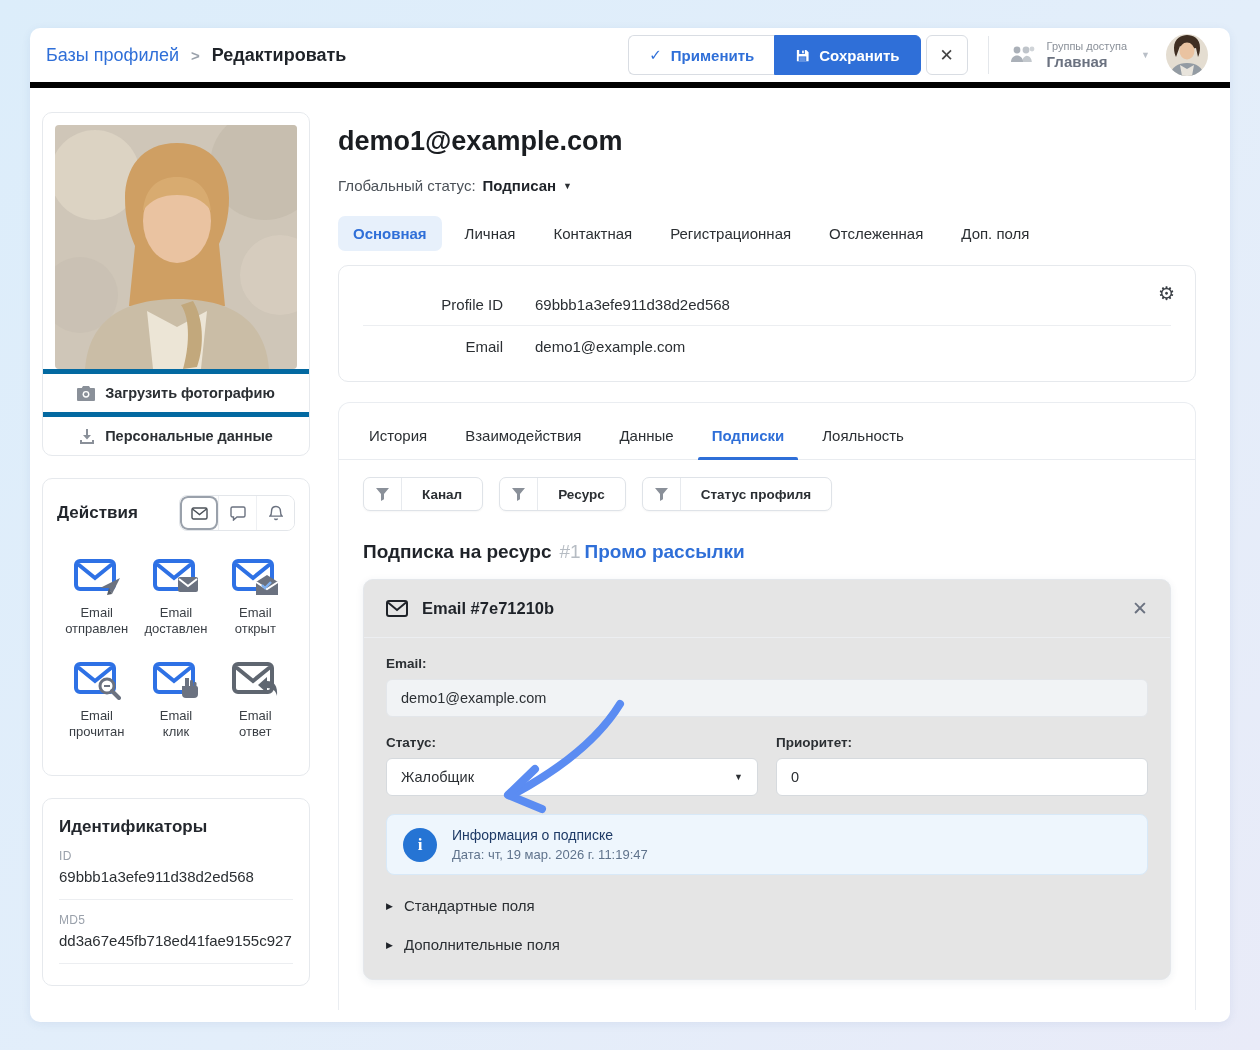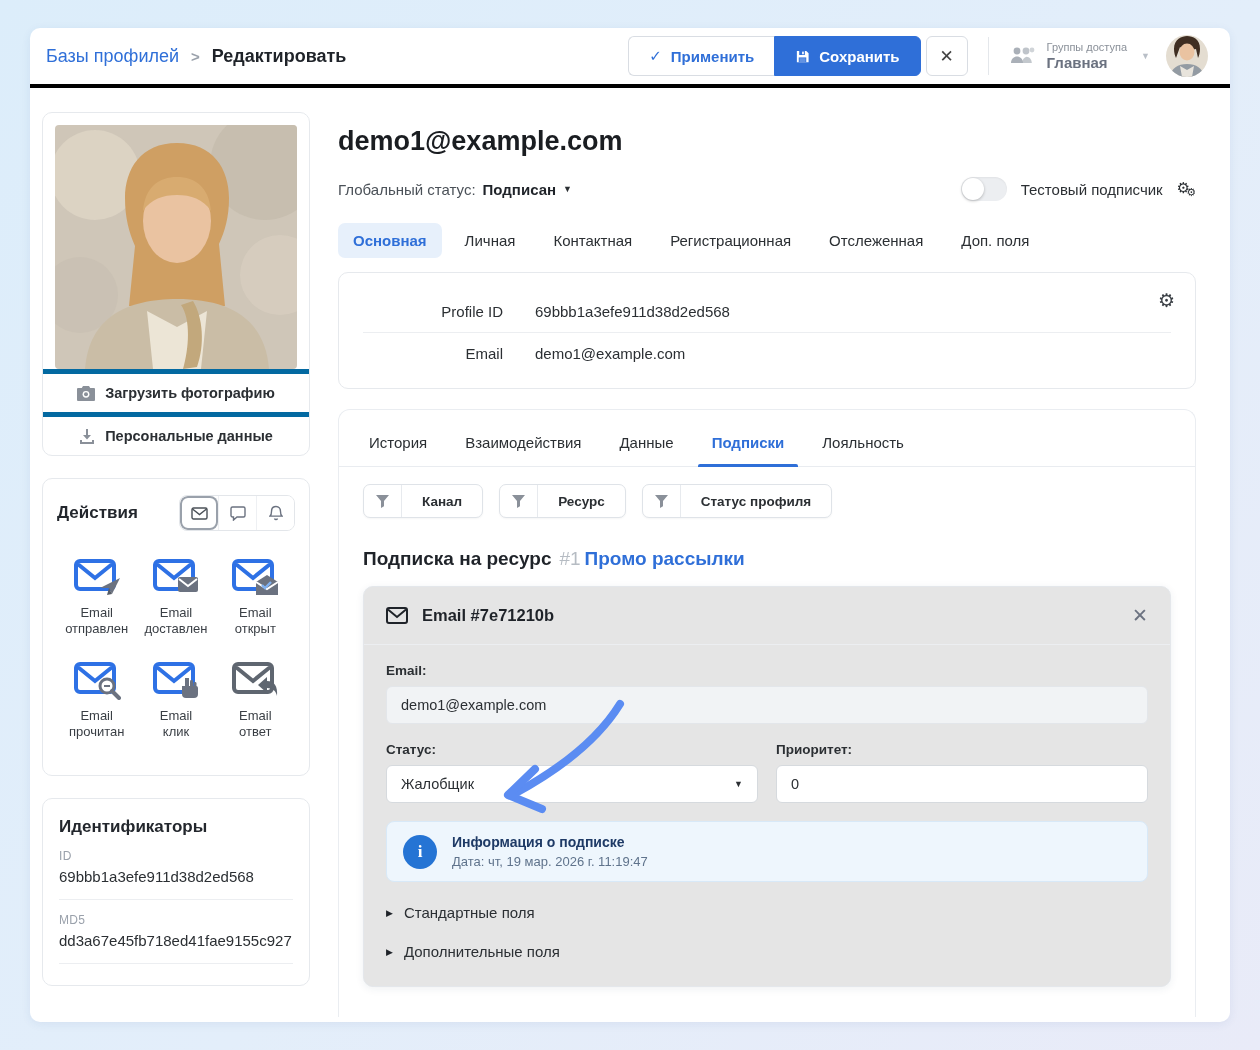--- a/index.html
+++ b/index.html
@@ -10,21 +10,21 @@
     padding: 28px 30px;
     color:#23272d;
   }
   .app {
     width:1200px; height:994px; background:#fff; border-radius:10px;
     position:relative; overflow:hidden; display:flex; flex-direction:column;
     box-shadow:0 2px 10px rgba(40,80,140,.08);
   }
   
   .hdr { height:60px; flex:0 0 60px; display:flex; align-items:center;
-         padding:0 22px 0 16px; border-bottom:4px solid #000000; }
+         padding:0 22px 0 16px; border-bottom:6px solid #000000; }
   .crumb { display:flex; align-items:center; gap:12px; font-size:18px; }
   .crumb .parent { color:#2f6fd8; cursor:pointer; }
   .crumb .sep { color:#9aa1ab; font-weight:700; font-size:15px; }
   .crumb .cur { color:#1f2329; font-weight:700; }
   .hdr-right { margin-left:auto; display:flex; align-items:center; }
   .btn-group { display:flex; }
   .btn { height:40px; display:flex; align-items:center; gap:9px; font-size:15px;
          font-weight:700; padding:0 20px; cursor:pointer; border:1px solid #d9dde3;
          background:#fff; }
   .btn-apply { color:#2f6fd8; border-radius:6px 0 0 6px; border-right:none; }
@@ -131,21 +131,21 @@
   .select { height:38px; border:1px solid #d6dade; border-radius:6px; background:#fff;
             display:flex; align-items:center; padding:0 14px; font-size:14.5px;
             color:#2b2f33; cursor:pointer; }
   .select .sc { margin-left:auto; font-size:9px; color:#2b2f33; }
   .inp-white { background:#fff; border-color:#d6dade; }
   .info-box { margin-top:18px; background:#eef6fd; border:1px solid #d8e9f8; border-radius:8px;
               padding:12px 16px; display:flex; align-items:center; gap:15px; }
   .info-i { width:34px; height:34px; border-radius:50%; background:#2574d4; color:#fff;
             display:flex; align-items:center; justify-content:center; font-size:17px;
             font-weight:700; font-family:"Liberation Serif", serif; flex:0 0 34px; }
-  .info-title { font-size:14px; font-weight:700; color:#1e3a66; }
+  .info-title { font-size:14px; font-weight:400; color:#1e3a66; }
   .info-date { font-size:13px; color:#5f738c; margin-top:4px; }
   .fold { display:flex; align-items:center; gap:11px; margin-top:22px; font-size:15px;
           color:#2b2f33; cursor:pointer; }
   .fold .tri { font-size:9px; color:#1f2329; }
   
   .overlay { position:absolute; inset:0; pointer-events:none; z-index:40; }
 </style>
 </head>
 <body>
 
@@ -382,27 +382,20 @@
     </div>
 
     <div class="main">
 
       <div class="page-title">demo1@example.com</div>
 
       <div class="status-row">
         <span class="gs-label">Глобальный статус:</span>
         <span class="gs-value">Подписан</span>
         <span class="gs-caret">▼</span>
-        <div class="status-right">
-          <div class="toggle">
-              <div class="knob"></div>
-            </div>
-          <span class="ts-label">Тестовый подписчик</span>
-          <span class="gears">⚙<span class="g2">⚙</span></span>
-        </div>
       </div>
 
       <div class="tabs">
         <div class="tab active">Основная</div>
         <div class="tab">Личная</div>
         <div class="tab">Контактная</div>
         <div class="tab">Регистрационная</div>
         <div class="tab">Отслеженная</div>
         <div class="tab">Доп. поля</div>
       </div>

